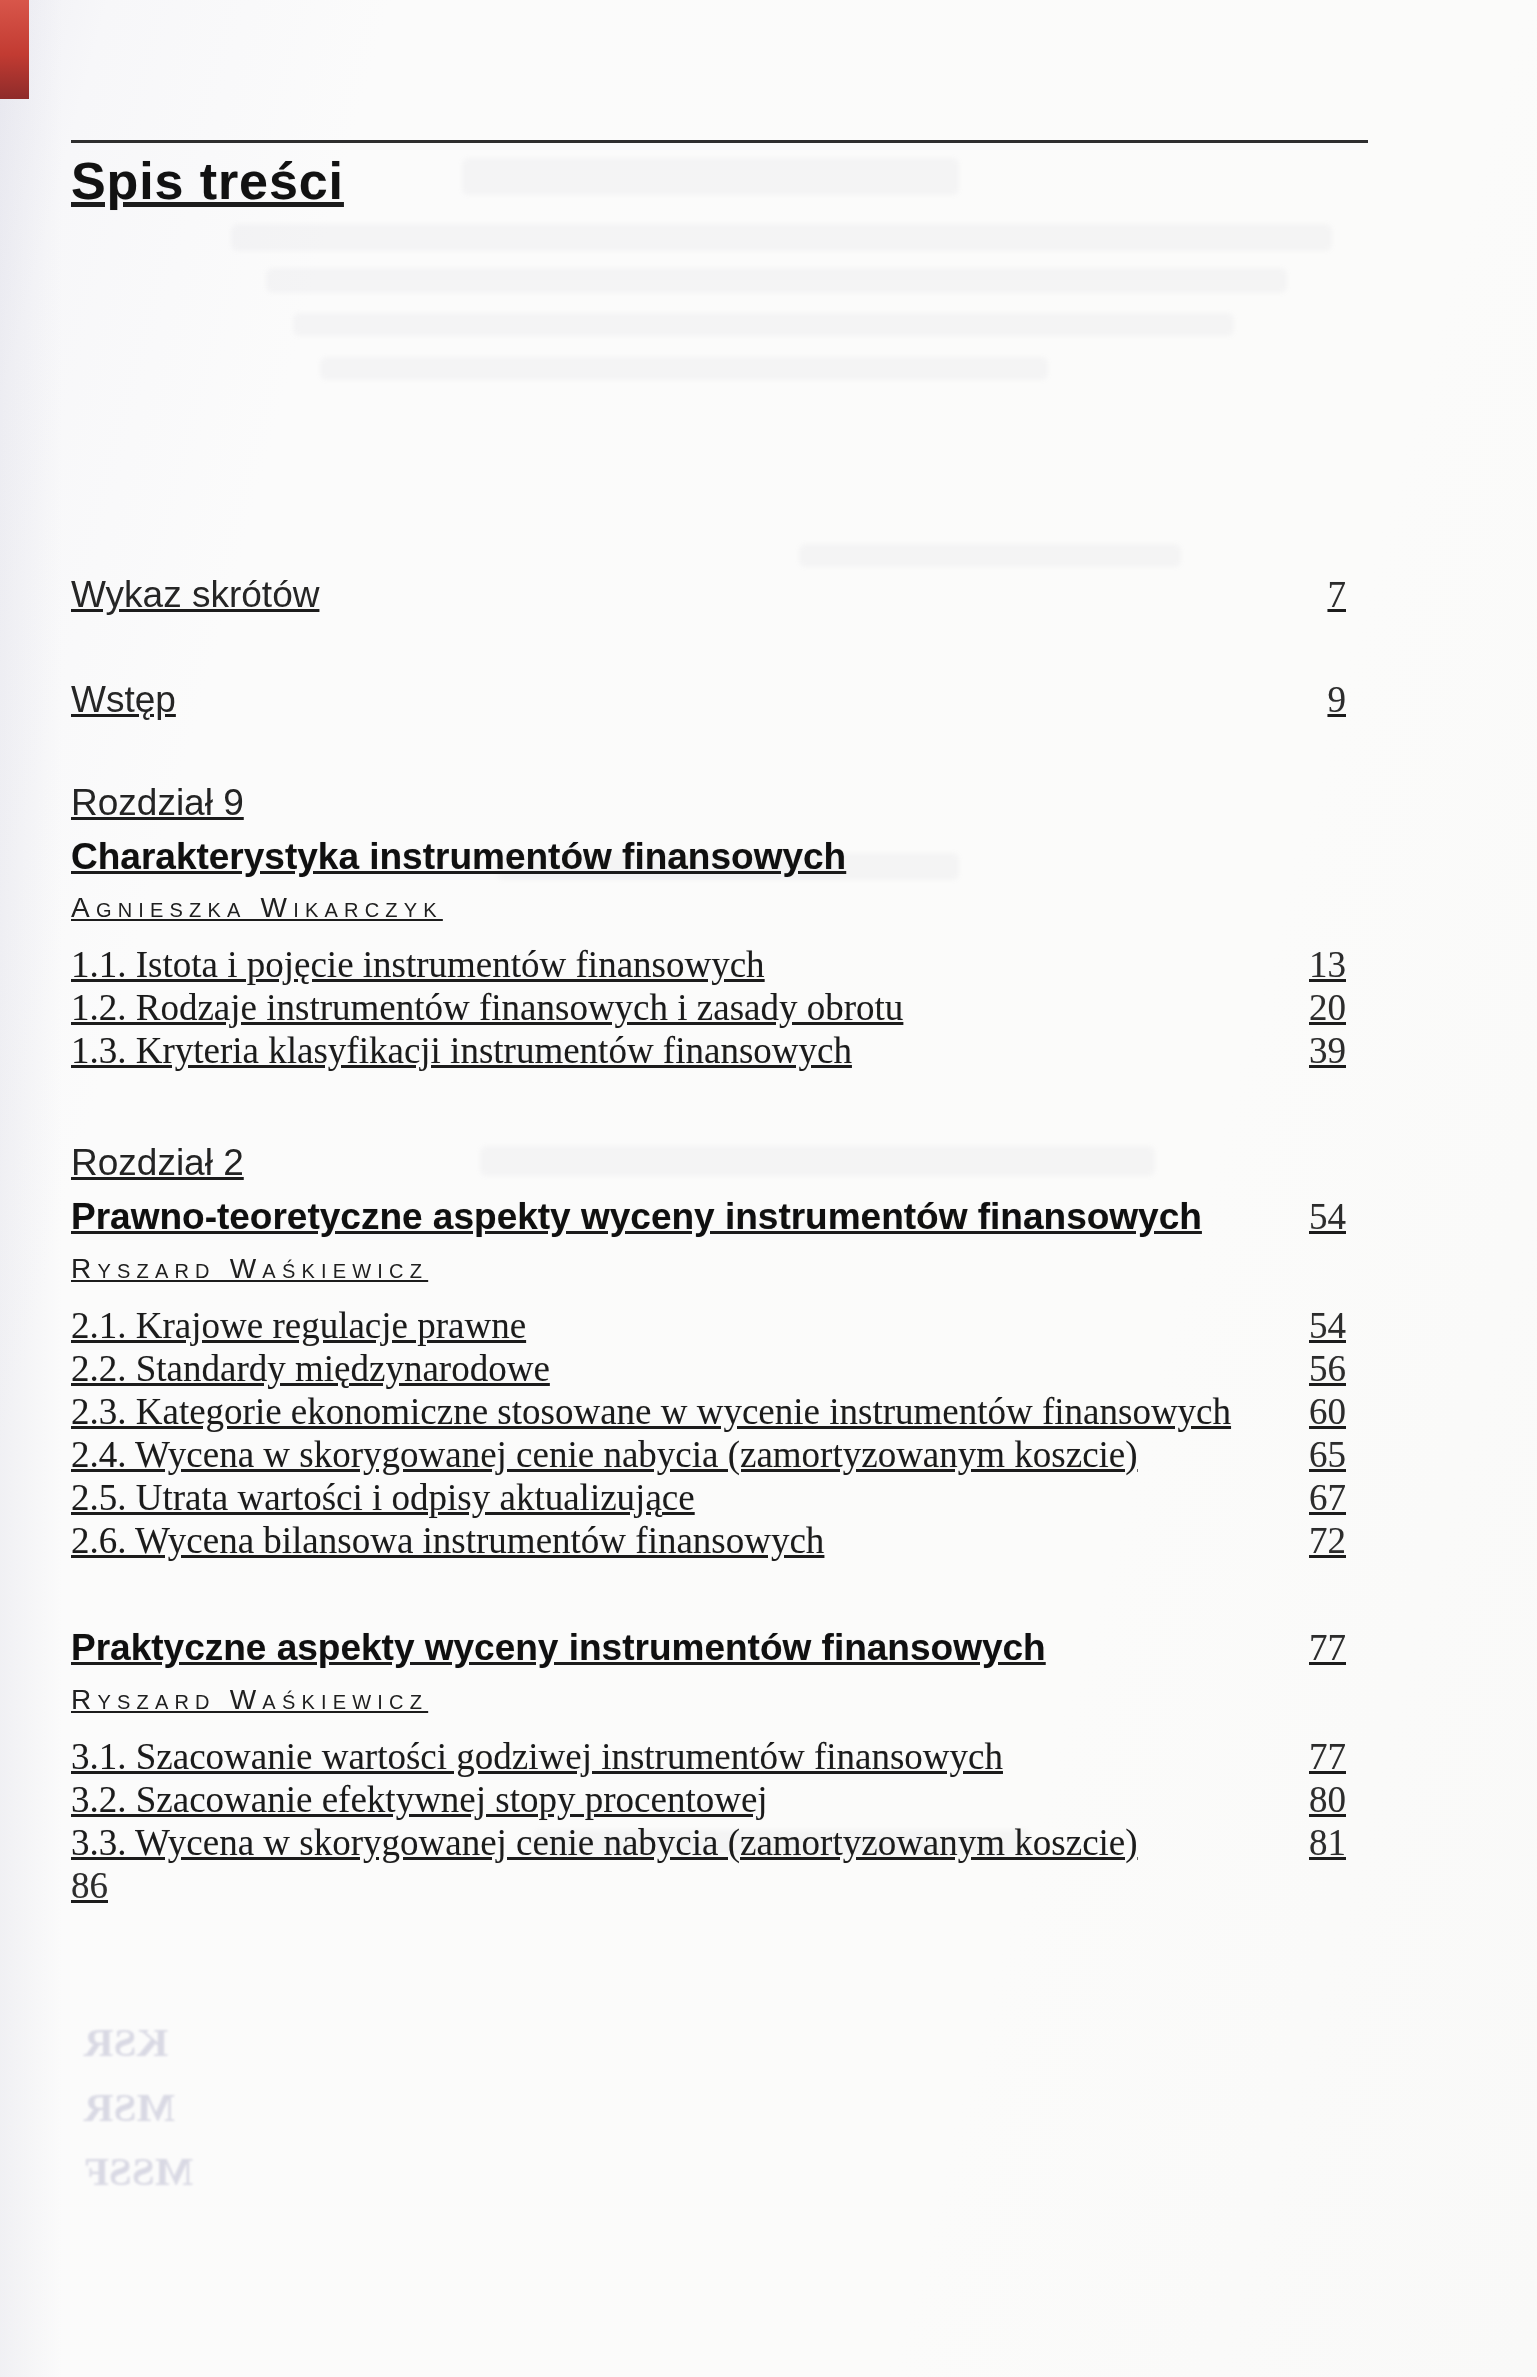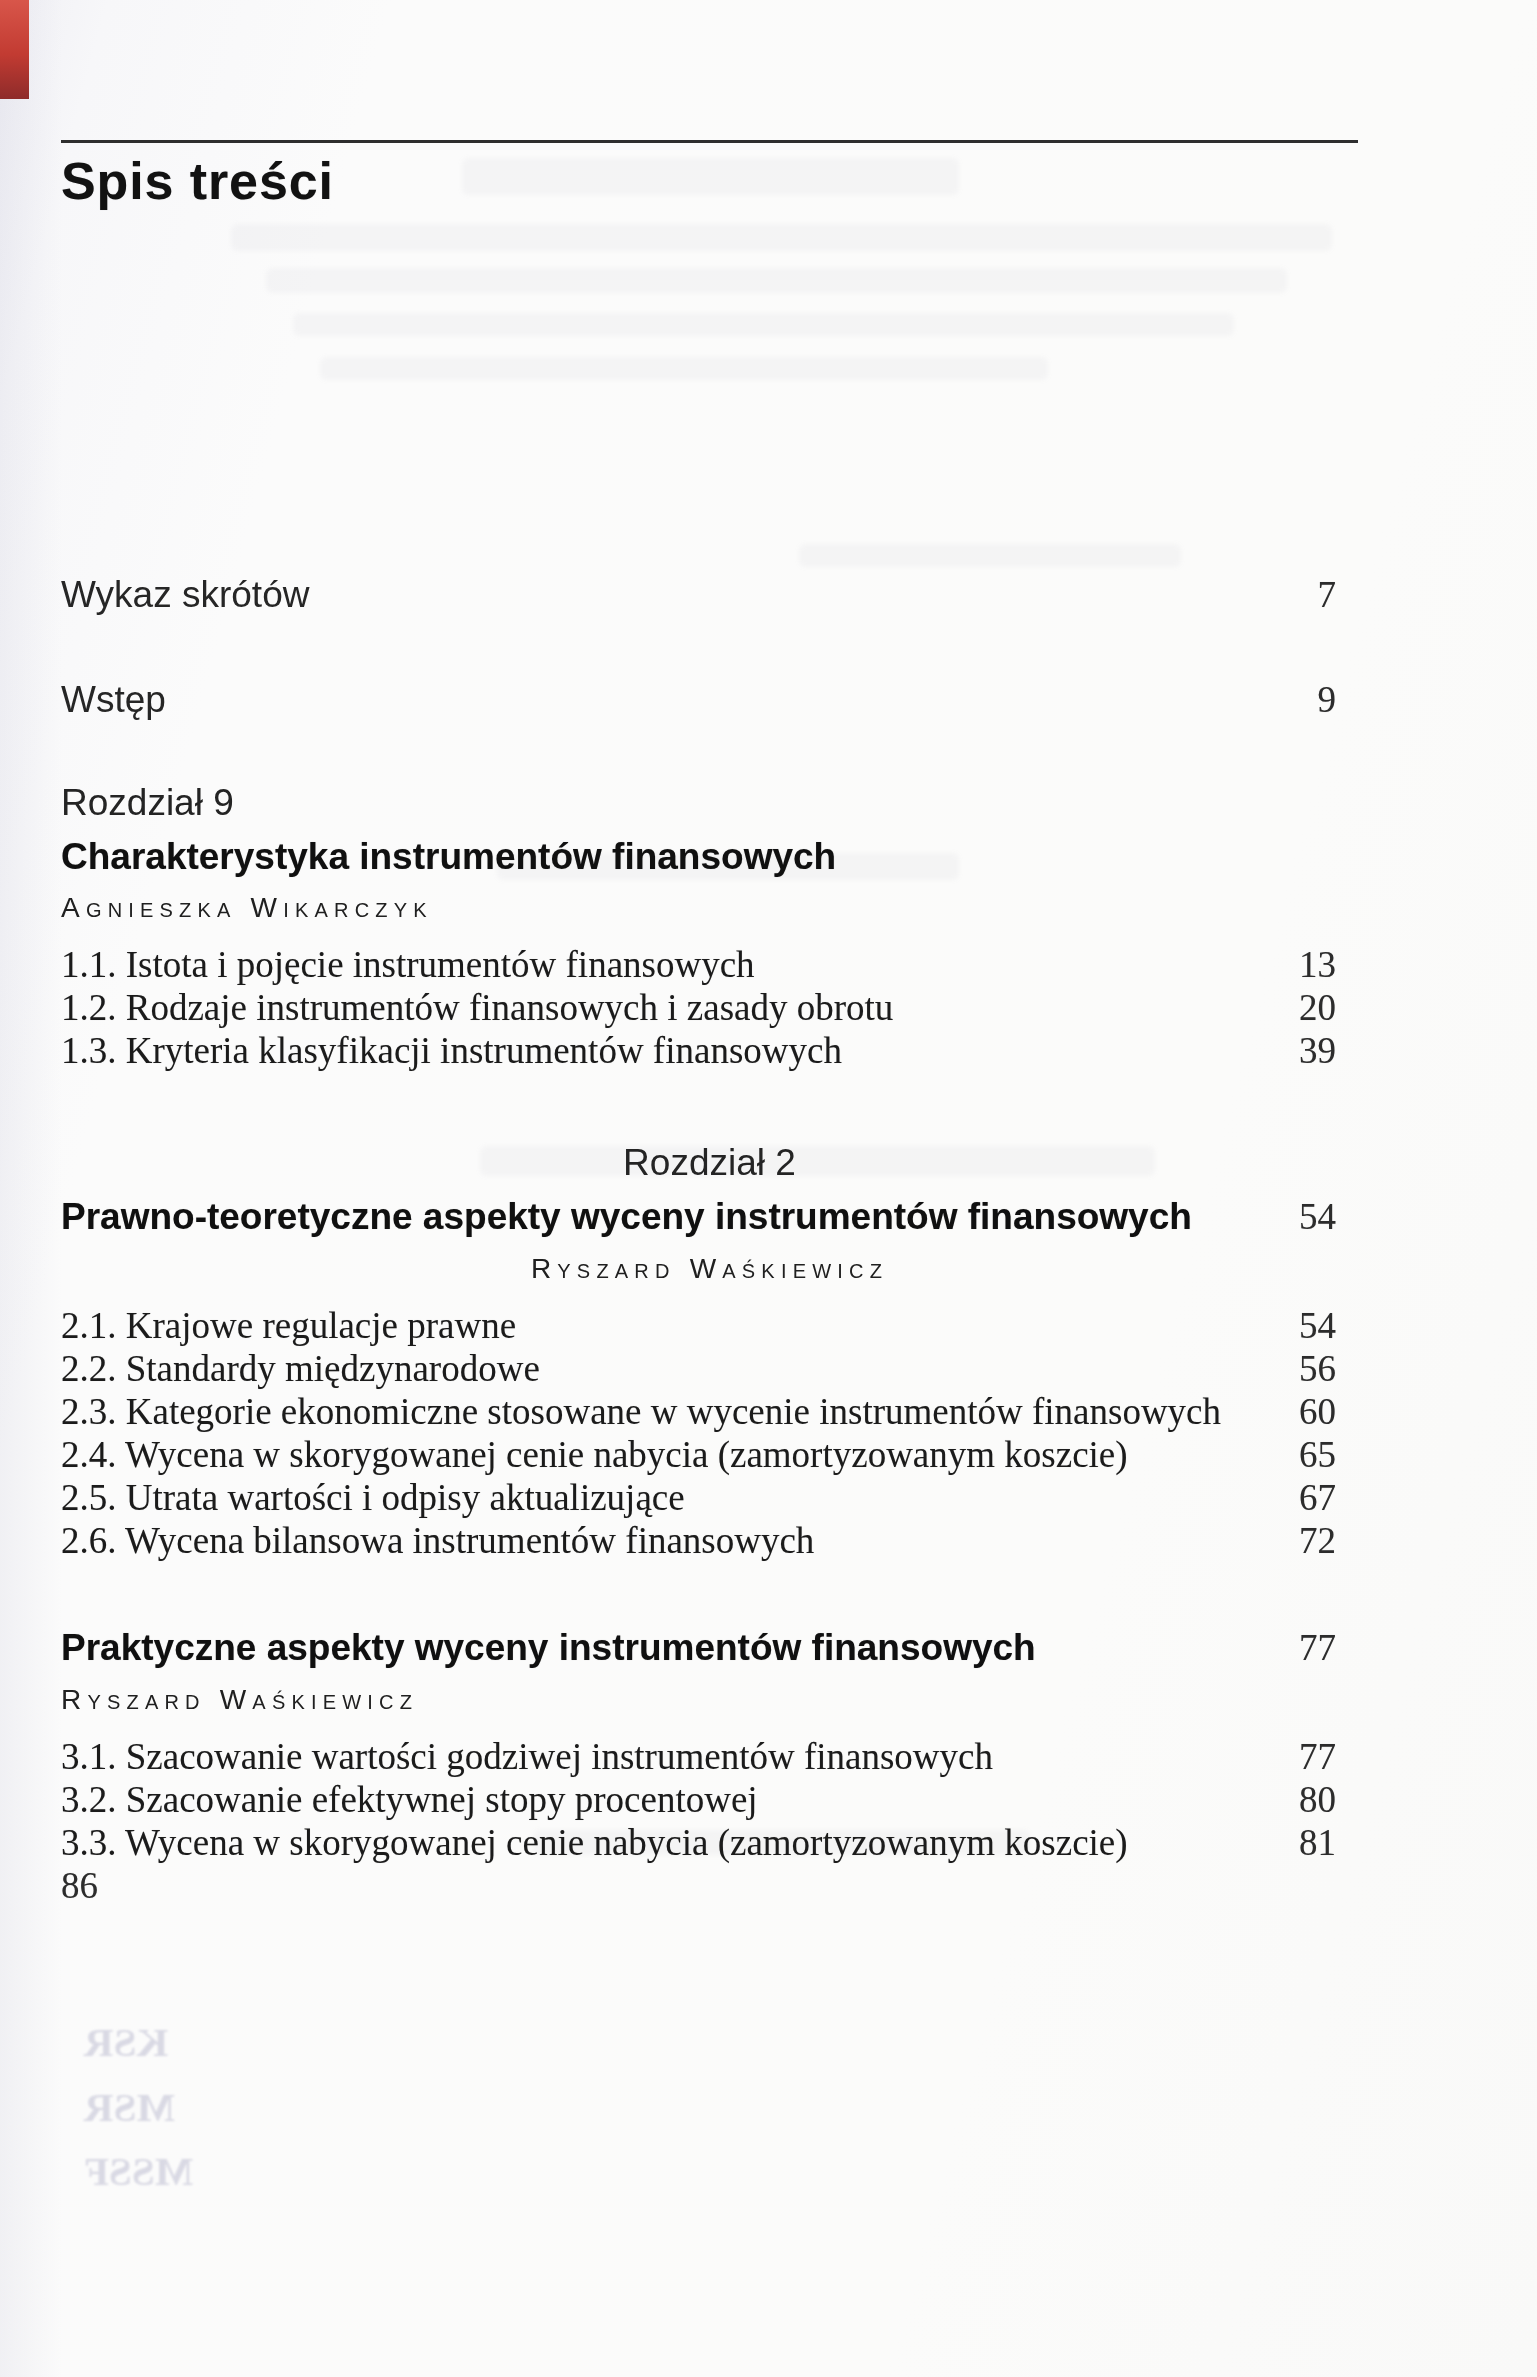--- a/index.html
+++ b/index.html
@@ -18,21 +18,21 @@
   .left-shade{
     position:absolute;left:0;top:0;width:62px;height:2377px;
     background:linear-gradient(90deg,rgba(190,190,210,.18),rgba(190,190,210,0));
     pointer-events:none;
   }
   .corner-mark{
     position:absolute;left:0;top:0;width:29px;height:99px;
     background:linear-gradient(180deg,#d8564a 0%,#c23b32 55%,#8e2b2a 100%);
   }
   .content{
-    position:absolute;left:61px;top:0;width:1297px;
+    position:absolute;left:71px;top:0;width:1297px;text-decoration:underline;
   }
   .rule{
     margin-top:140px;height:2.7px;background:#2e2e2e;
   }
   .doc-title{
     margin:12.4px 0 0 0;
     font-size:52px;font-weight:bold;letter-spacing:0.9px;color:#121212;
     line-height:1.0;
     text-shadow:0 0 0.9px rgba(0,0,0,.25);
   }
@@ -45,21 +45,21 @@
     font-size:37px;color:#262626;
   }
   .front-row-1{margin-top:366px;}
   .front-row-2{margin-top:62px;gap:24px;}
   .pageno{
     font-family:"Liberation Serif",serif;
     font-size:37px;color:#2c2c2c;
     text-shadow:0 0 0.9px rgba(0,0,0,.2);
   }
   .chapter-1{margin-top:60px;}
-  .chapter-2{margin-top:69px;text-align:center;}
+  .chapter-2{margin-top:69px;}
   .chapter-3{margin-top:64px;}
   .kicker{
     font-size:37px;color:#242424;line-height:43px;
   }
   .chap-title-row{
     display:flex;justify-content:space-between;align-items:baseline;
     padding-right:22px;margin-top:10.7px;line-height:43px;
   }
   .chap-title{
     font-size:37px;font-weight:bold;color:#101010;

